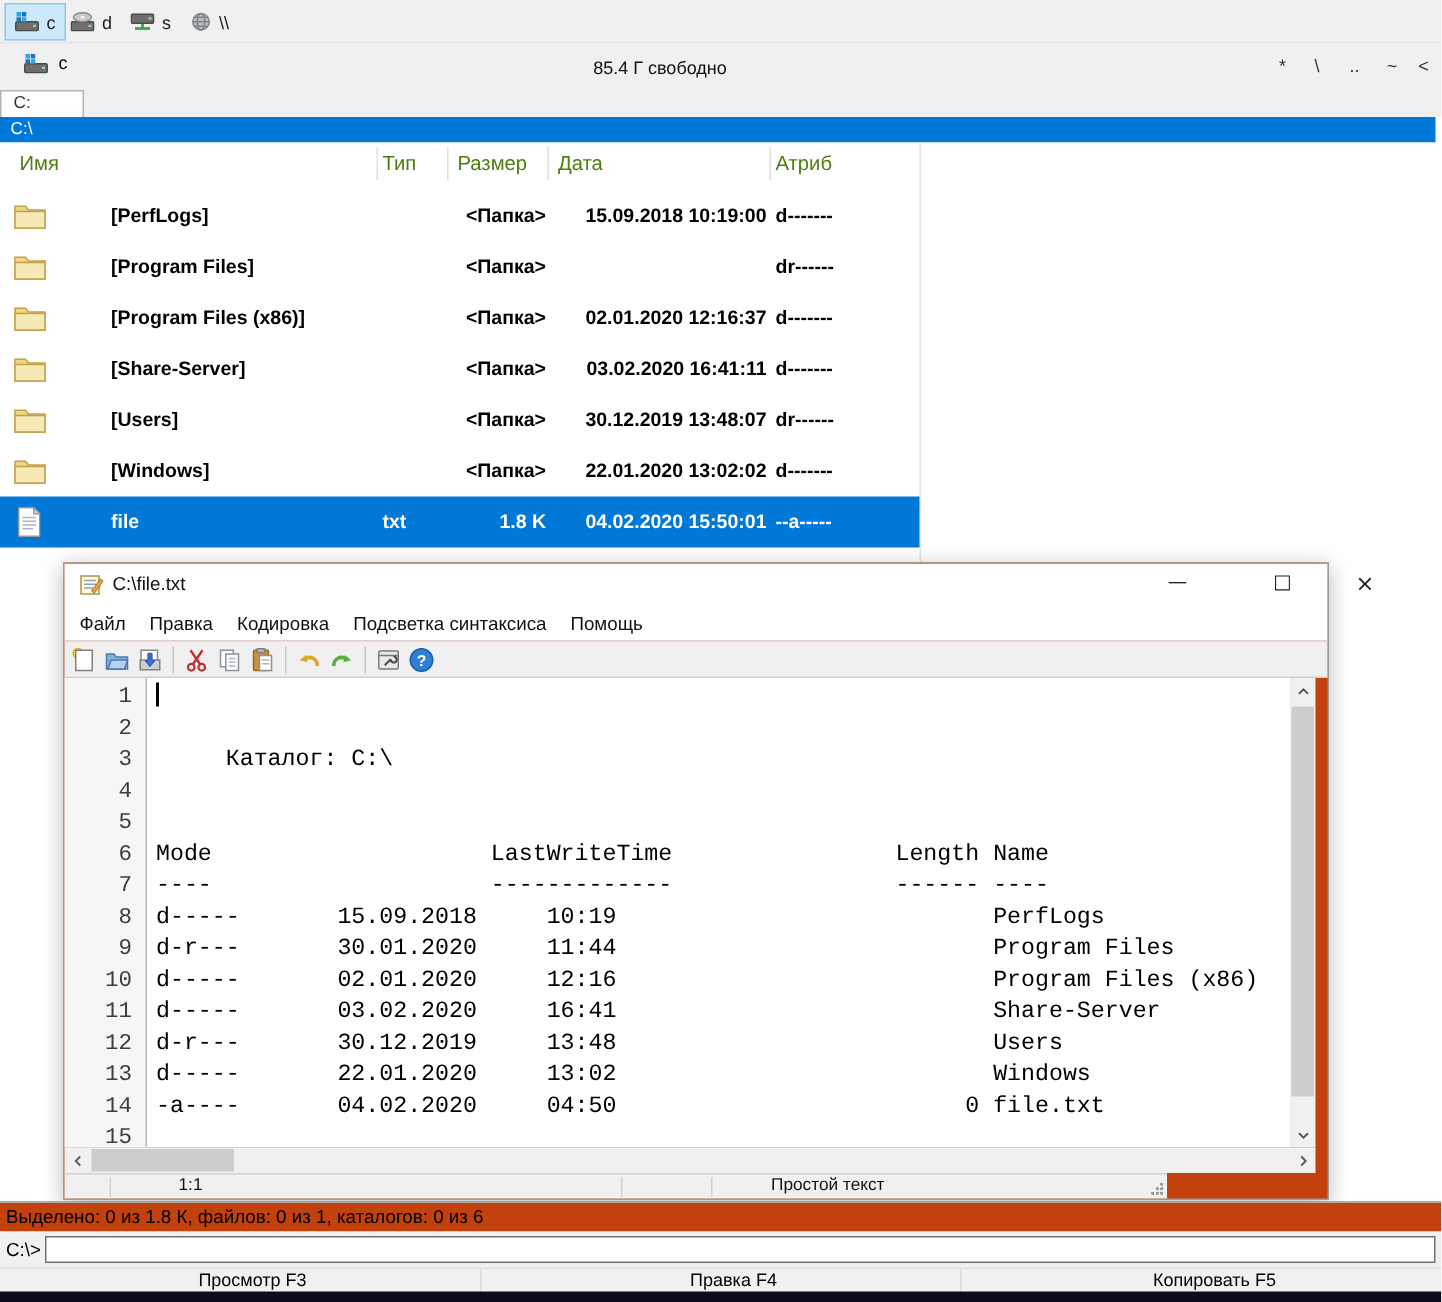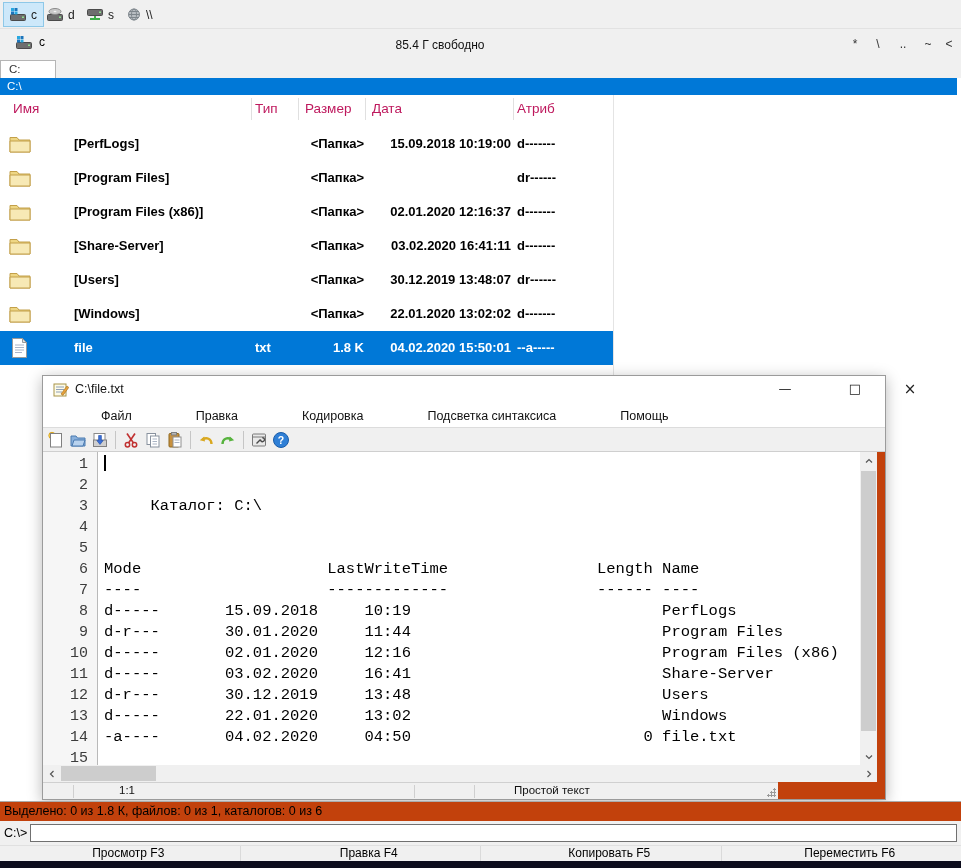--- a/index.html
+++ b/index.html
@@ -25,21 +25,21 @@
   
   .tab-row { position:absolute; left:0; top:60px; width:961px; height:18px; background:#f0f0f0; }
   .tab { position:absolute; left:0; top:0; width:56px; height:18px; background:#fff;
     border:1px solid #b5b5b5; border-bottom:none; font-size:11.5px; color:#333;
     padding:2px 0 0 8px; }
   
   .path-bar { position:absolute; left:0; top:78px; width:957px; height:17px; background:#0078d7;
     color:#fff; font-size:11.5px; line-height:17px; padding-left:7px; }
   
   .file-panel { position:absolute; left:0; top:95px; width:961px; height:706px; background:#fff; }
-  .hdr { position:absolute; top:0; height:28px; line-height:28px; font-size:13.5px; color:#be185d; }
+  .hdr { position:absolute; top:0; height:28px; line-height:28px; font-size:13.5px; color:#4d7c0f; }
   .hdr-sep { position:absolute; top:3px; width:1px; height:22px; background:#e0e0e0; }
   .col-line { position:absolute; left:613px; top:0; width:1px; height:280px; background:#e4e4e4; }
   .frow { position:absolute; left:0; width:613px; height:34px; font-weight:bold; font-size:13px; }
   .frow .cell { position:absolute; top:0; height:34px; line-height:34px; white-space:nowrap; }
   .frow.selected { background:#0078d7; color:#fff; }
   .c-name { left:38px;margin-left:36px; }
   .c-type { left:255px; }
   .c-size { left:286px; width:78px; text-align:right; }
   .c-date { left:365px; width:146px; text-align:right; }
   .c-attr { left:517px; }
@@ -47,21 +47,21 @@
   
   .editor { position:absolute; left:42px; top:375px; width:844px; height:425px;
     background:#c2410c; border:1px solid #9b9b9b; box-shadow:0 3px 14px rgba(0,0,0,.28); }
   .e-title { position:absolute; left:0; top:0; width:842px; height:28px; background:#fff; }
   .e-title-text { position:absolute; left:32px; top:6px; font-size:12.5px; color:#111; }
   .e-title-icon { position:absolute; left:10px; top:6px; }
   .win-btn { position:absolute; top:0; width:38px; height:28px; text-align:center; line-height:26px;
     font-family:"DejaVu Sans", sans-serif; font-size:13px; color:#222; }
   .e-menu { position:absolute; left:0; top:28px; width:842px; height:23px; background:#fff;
     display:flex; align-items:center; padding-left:2px; }
-  .e-menu span { font-size:12.5px; color:#111; padding:0 8px;margin-left:48px; }
+  .e-menu span { font-size:12.5px; color:#111; padding:0 8px; }
   .e-toolbar { position:absolute; left:0; top:51px; width:842px; height:25px; background:#f0f0f0;
     border-top:1px solid #dcdcdc; border-bottom:1px solid #cfcfcf;
     display:flex; align-items:center; gap:4px; padding-left:4px; }
   .tb-sep { width:1px; height:18px; background:#c6c6c6; margin:0 2px; }
   .e-text { position:absolute; left:0; top:76px; width:817px; height:313px; background:#fff; overflow:hidden; }
   .gutter { position:absolute; left:0; top:0; width:55px; height:313px; background:#f6f6f6;
     border-right:1px solid #b9b9b9; }
   .lnum { position:absolute; right:9px; width:40px; text-align:right;
     font-family:"Liberation Mono", monospace; font-size:15px; color:#3c3c3c; line-height:21px; }
   .eline { position:absolute; left:61px; height:21px; line-height:21px; white-space:pre;
@@ -471,17 +471,16 @@
 
   <div class="cmd-row">
     <span class="cmd-prompt">C:\&gt;</span>
     <input class="cmd-input" type="text" value="" style="">
   </div>
 
   <div class="fkey-bar">
     <div class="fkey">Просмотр F3</div>
     <div class="fkey">Правка F4</div>
     <div class="fkey">Копировать F5</div>
-    <div class="fkey">Переместить F6</div>
   </div>
 
   <div class="dark-strip"></div>
 </div>
 
 </body></html>

